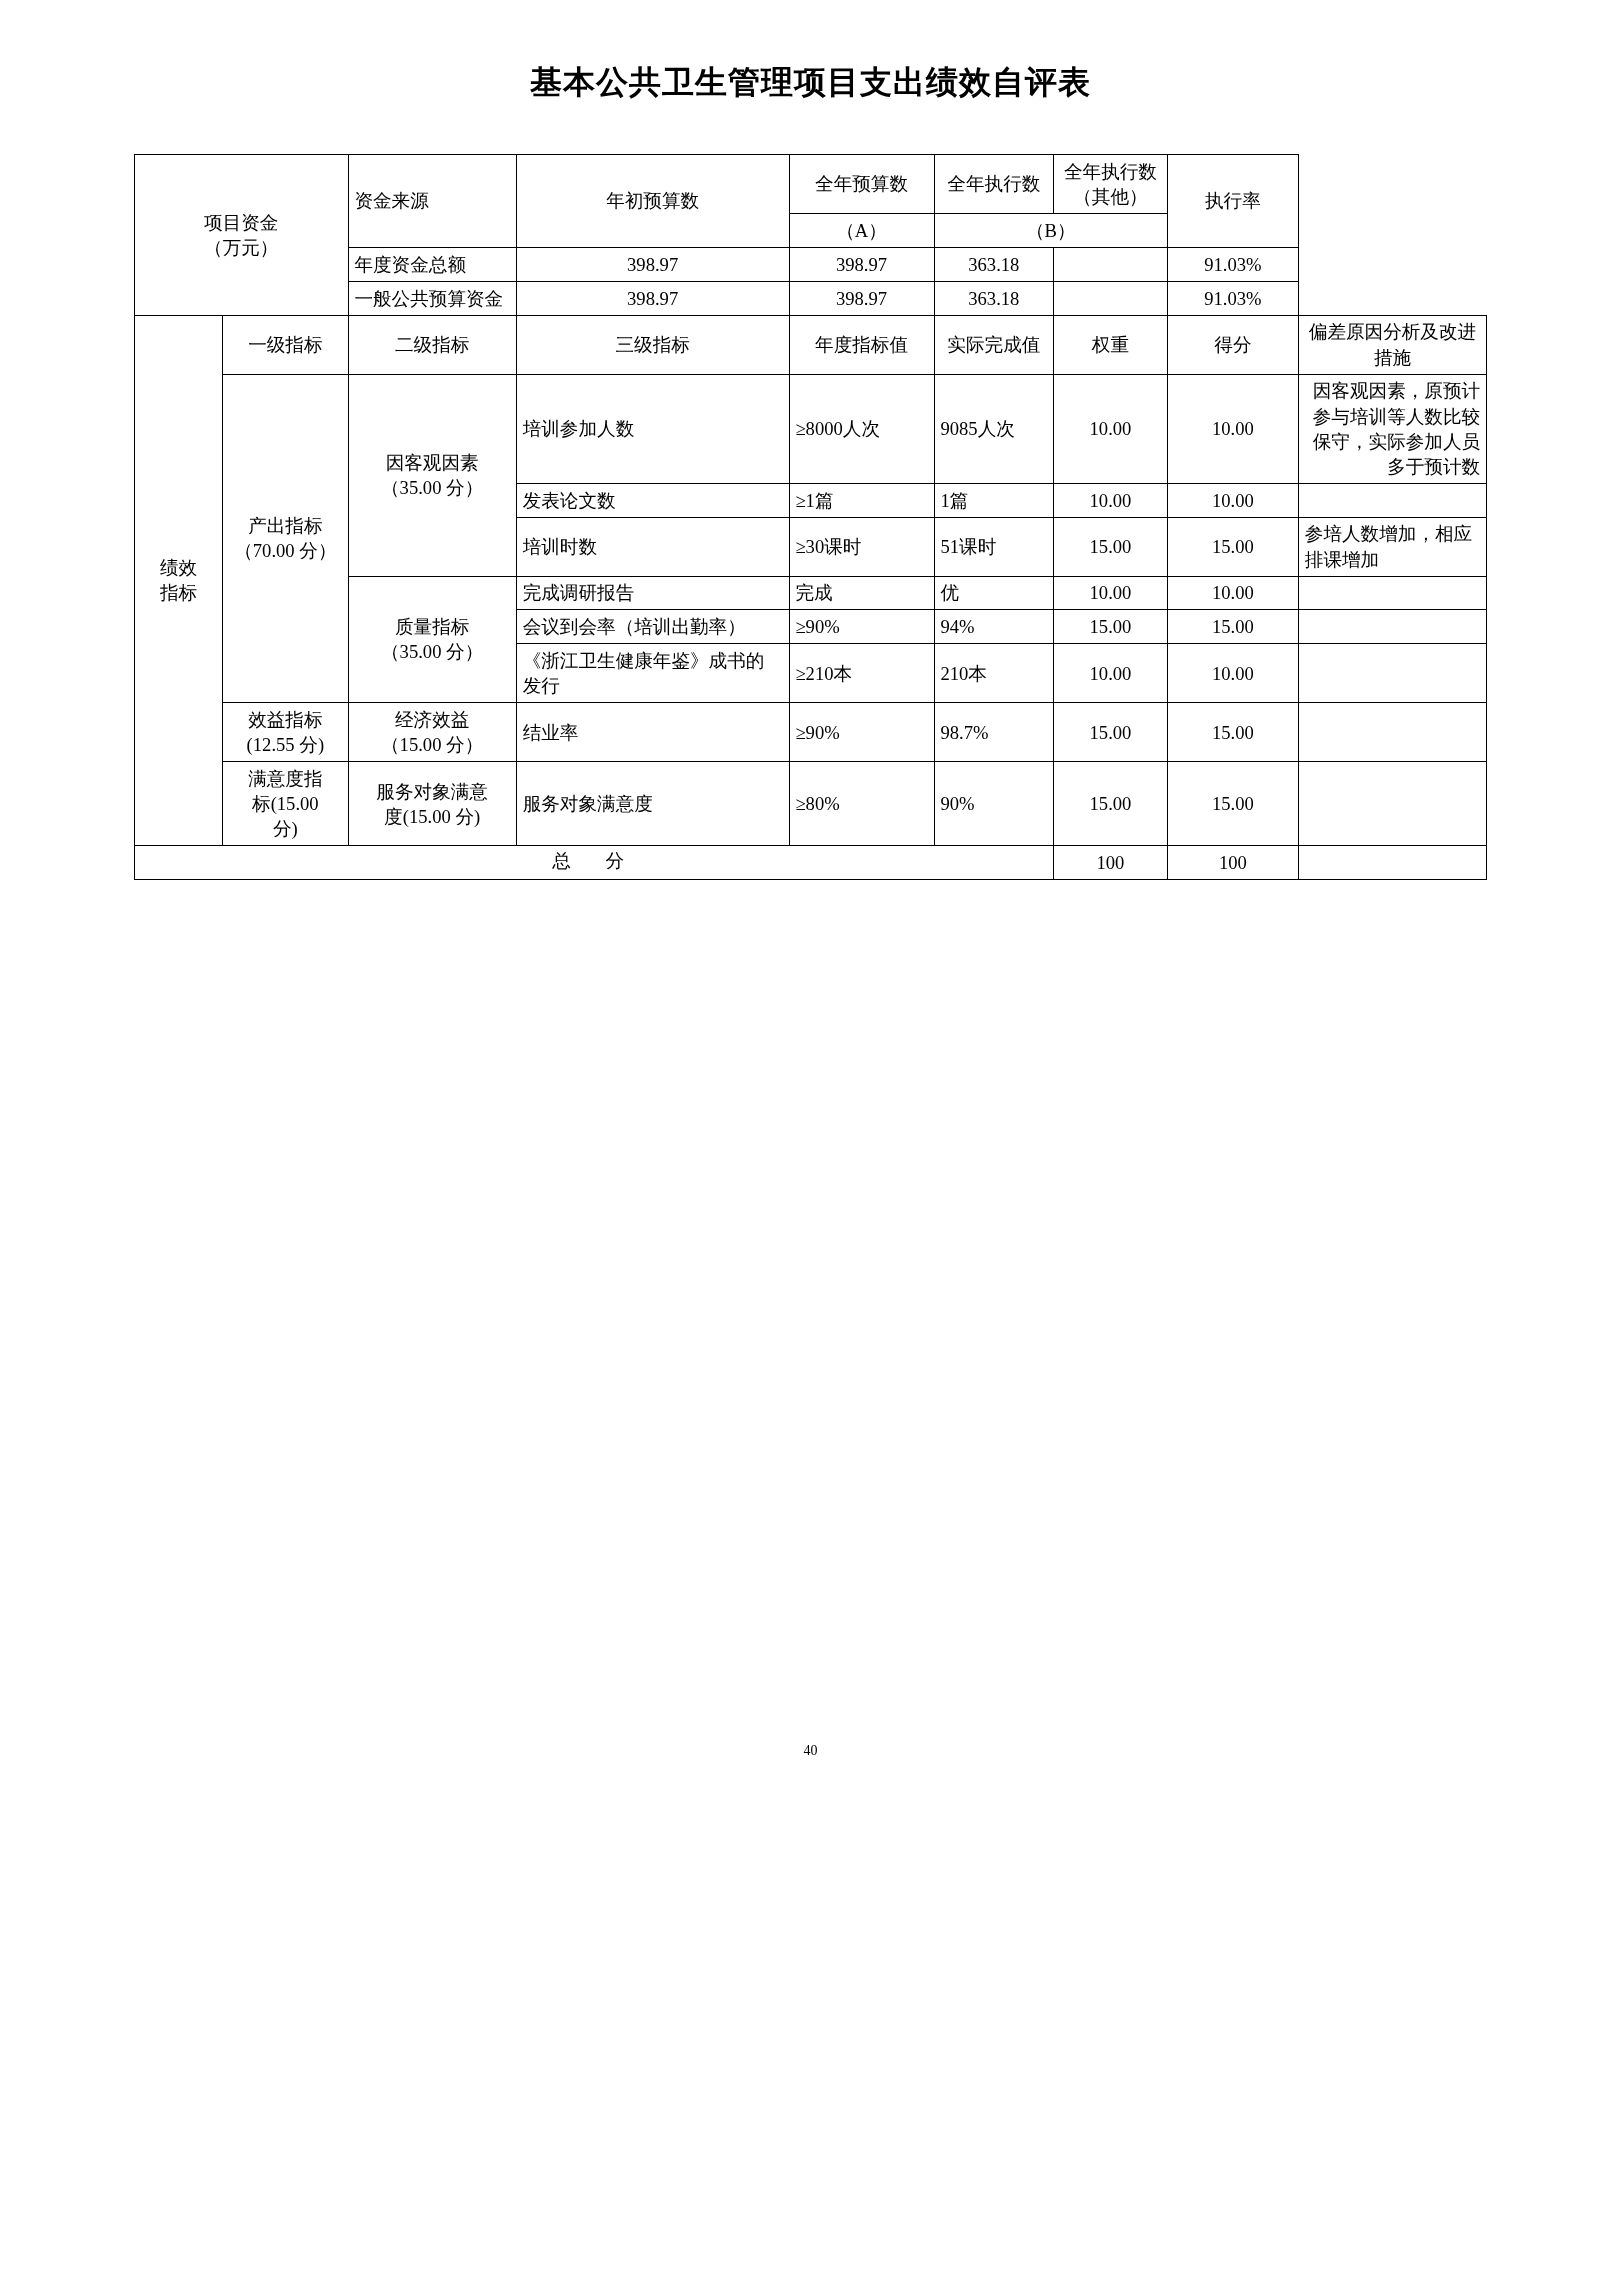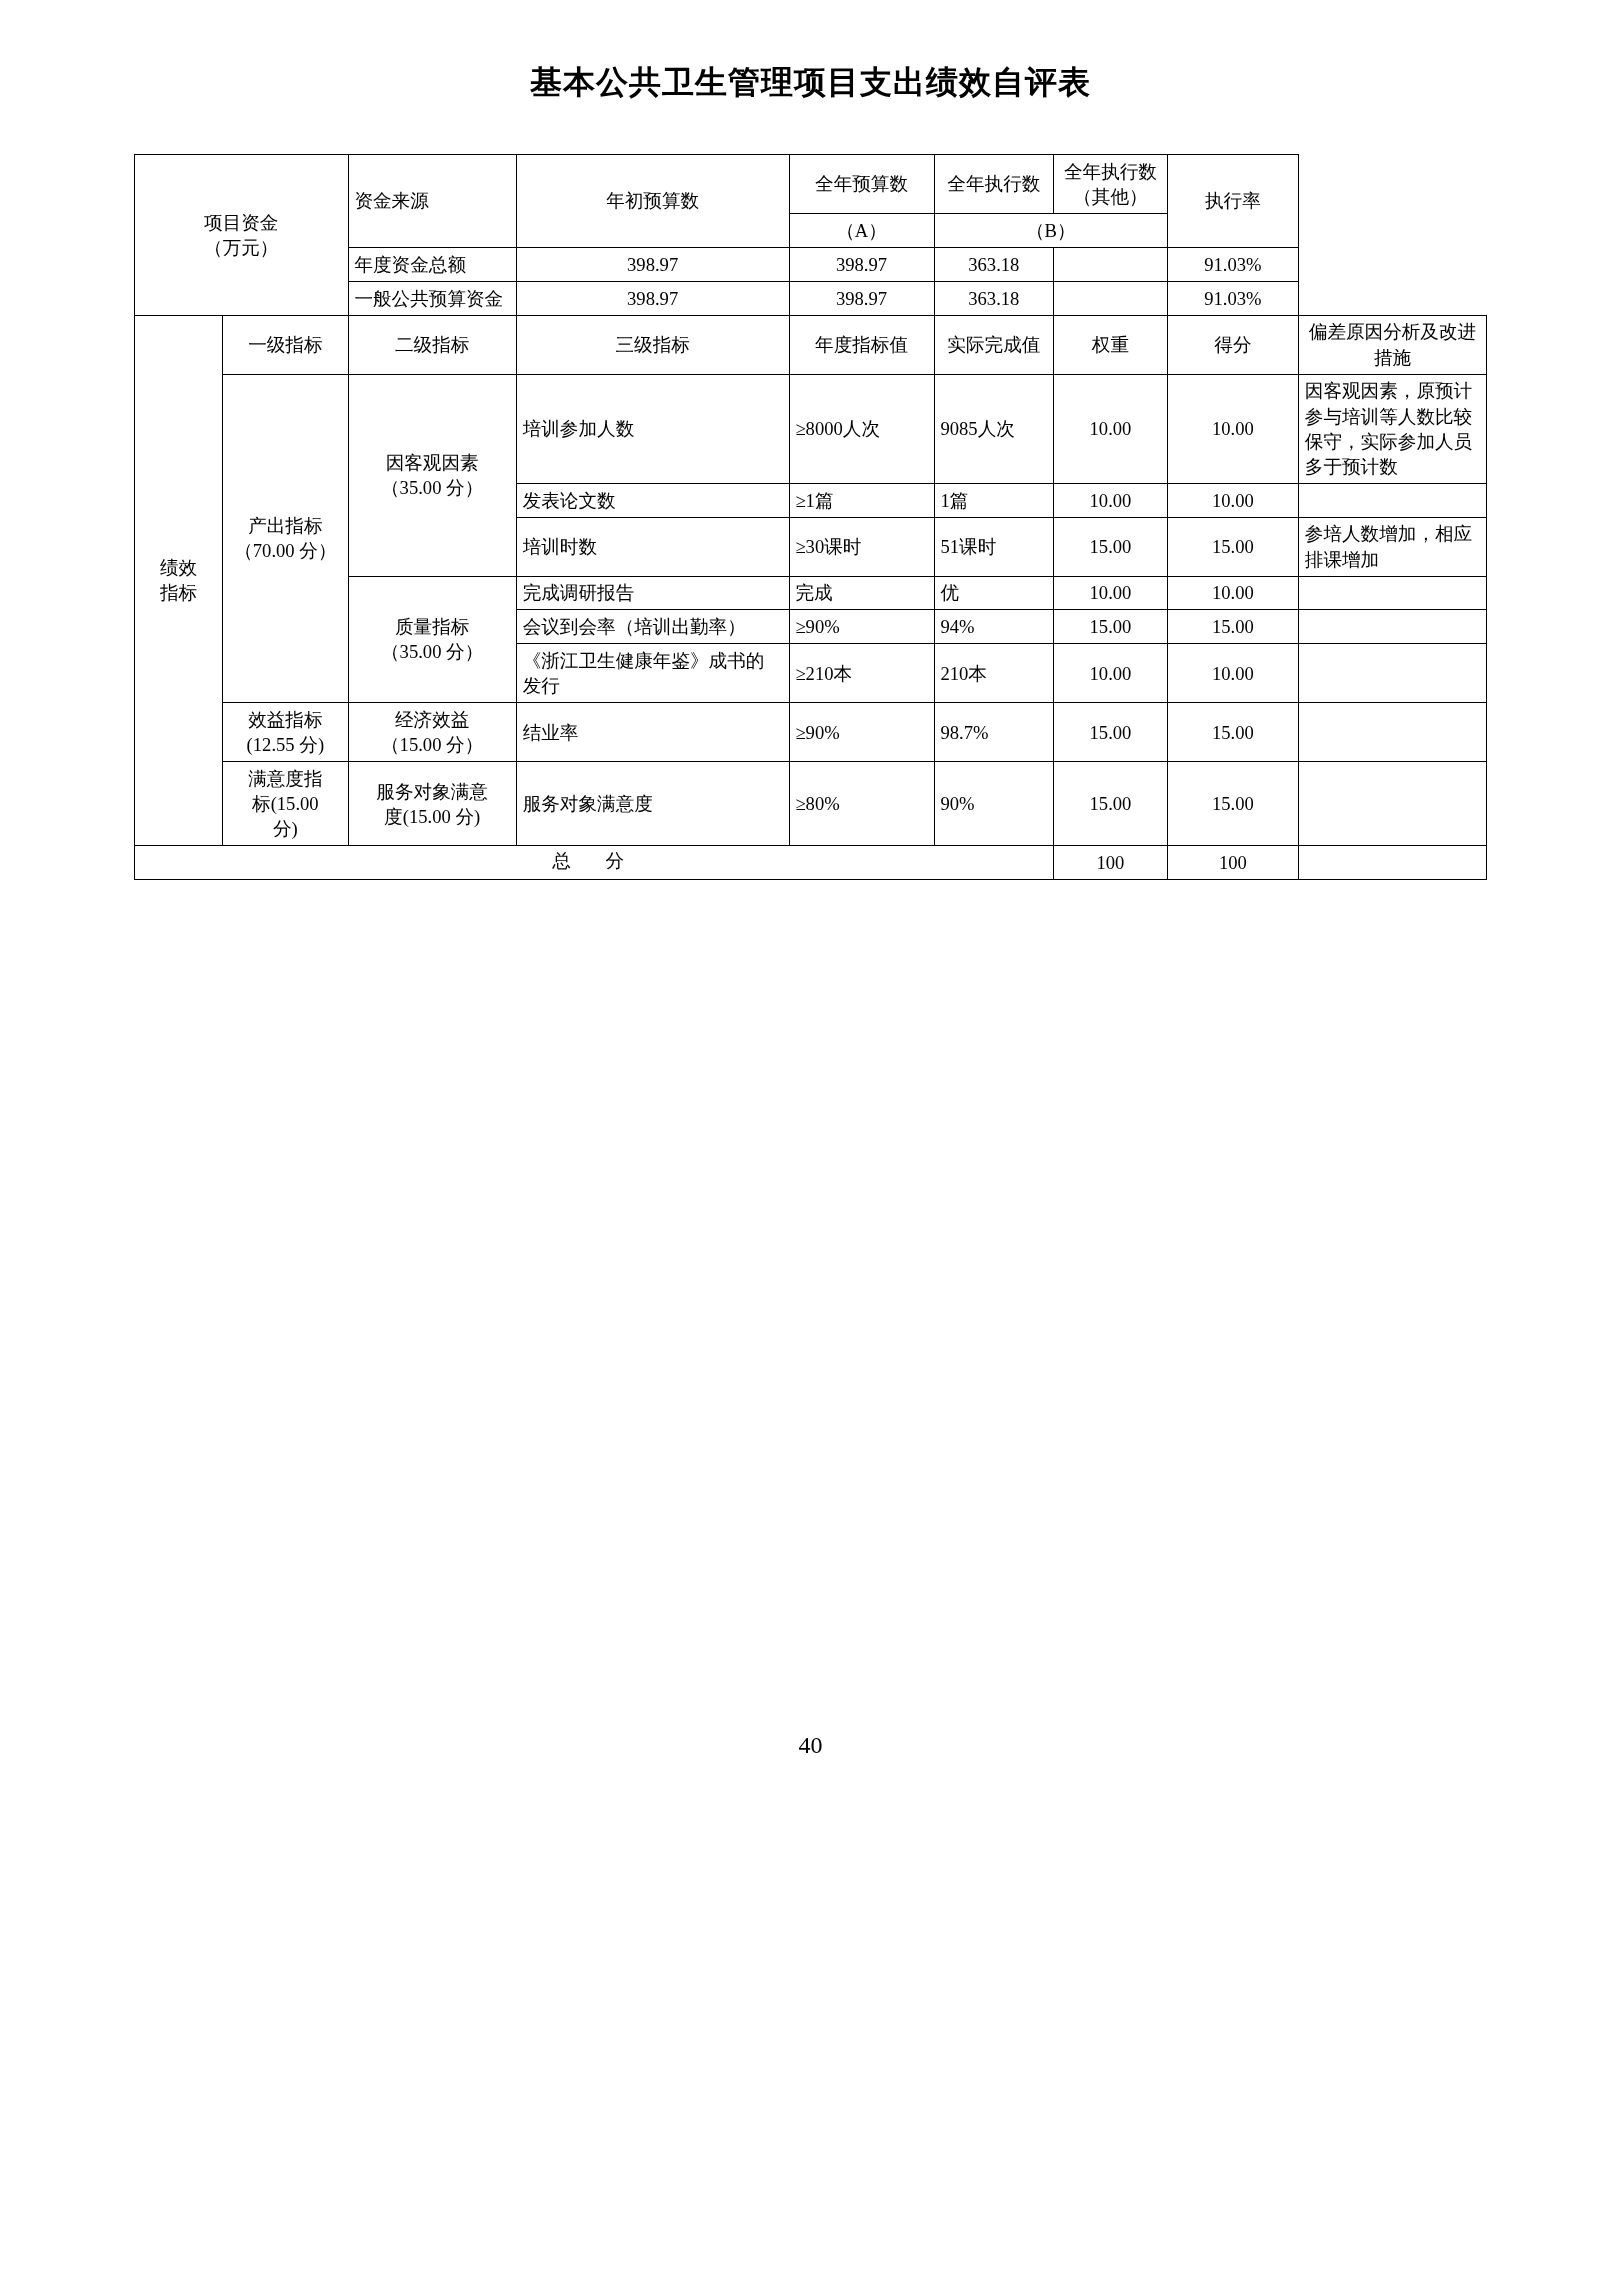--- a/index.html
+++ b/index.html
@@ -53,41 +53,41 @@
     text-align: center;
     font-family: "Liberation Sans", "DejaVu Sans", sans-serif;
     font-weight: bold;
     font-size: 19.6px;
   }
   .small { font-size: 17.6px; }
   .pad-l { padding-left: 9.8px; }
   .note {
     font-size: 17.6px;
     line-height: 1.45;
-    text-align: left;
+    text-align: right;
   }
   .center-note {
     font-size: 17.6px;
     line-height: 1.45;
     text-align: left;
   }
   .total-label {
     text-align: center;
     font-family: Liberation Mono, monospace;
     font-weight: bold;
     font-size: 20.6px;
     letter-spacing: 11.8px;
   }
   .page-number {
     position: absolute;
     bottom: 71px;
     left: 0;
     right: 0;
     text-align: center;
-    font-size: 24px;
+    font-size: 14px;
   }
 </style>
 </head>
 <body>
 
 <div class="page">
 
   <div class="doc-title">基本公共卫生管理项目支出绩效自评表</div>
 
   <div class="table-wrap">

